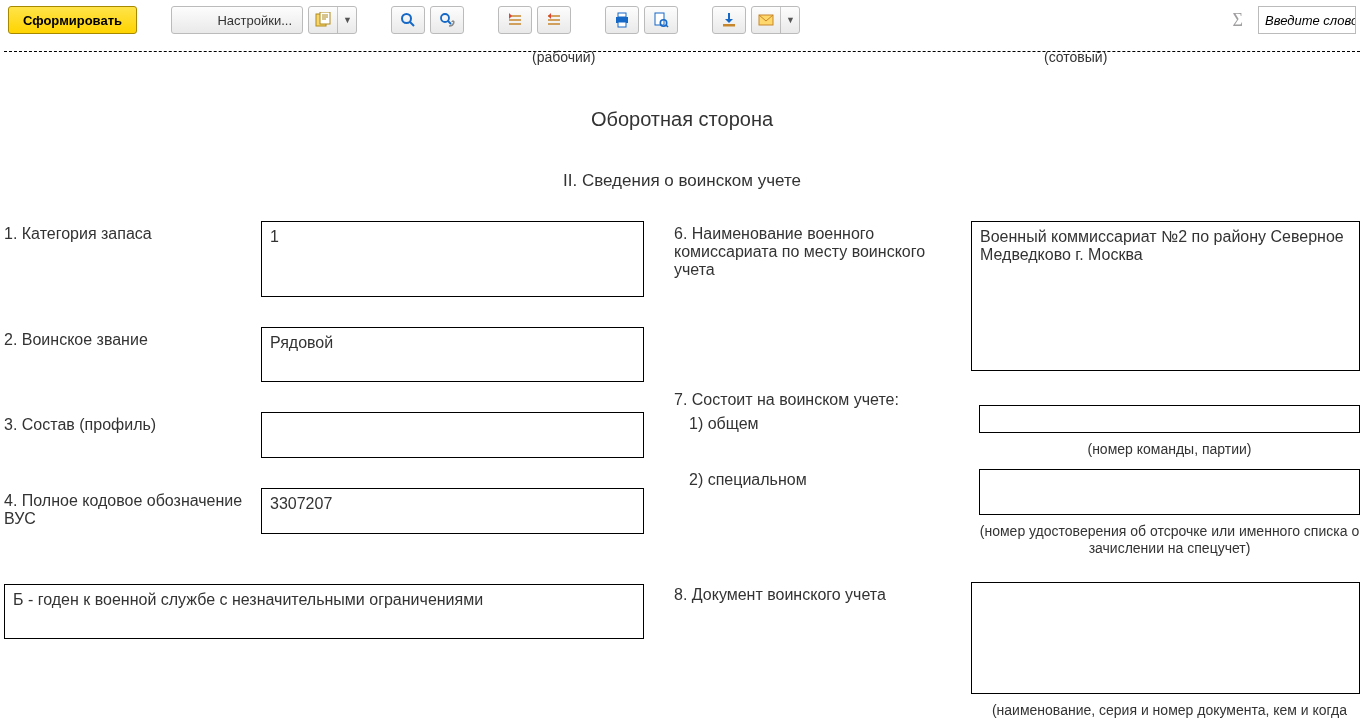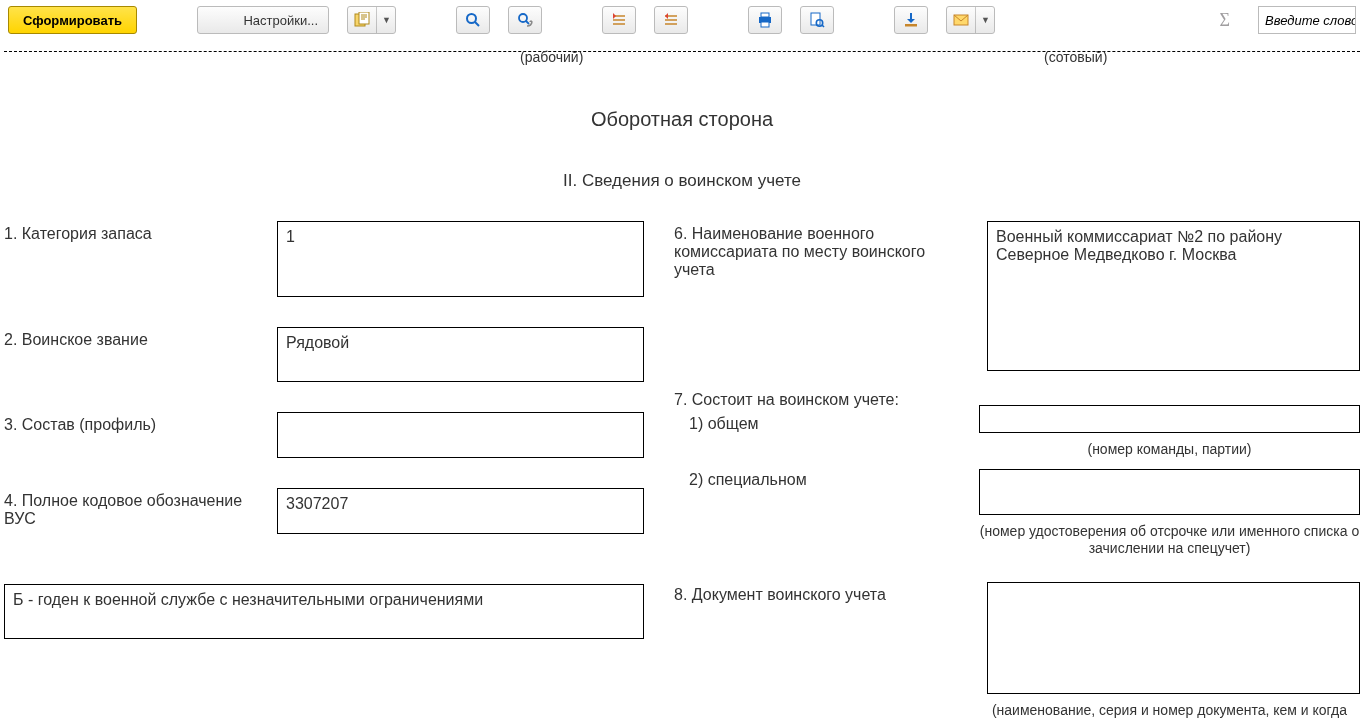--- a/index.html
+++ b/index.html
@@ -11,21 +11,21 @@
     background: #fff;
     width: 1364px;
     overflow: hidden;
   }
 
   
   .toolbar {
     display: flex;
     align-items: center;
     padding: 6px 8px 10px 8px;
-    gap: 18px;
+    gap: 5px;
     border-bottom: 1px solid #fff;
   }
   .btn {
     display: inline-flex;
     align-items: center;
     justify-content: center;
     height: 28px;
     border: 1px solid #bbb;
     border-radius: 3px;
     background: linear-gradient(#fdfdfd, #e9e9e9);
@@ -98,21 +98,21 @@
   }
   .phone-labels {
     position: relative;
     height: 20px;
     font-size: 14px;
   }
   .phone-labels span {
     position: absolute;
     top: -1px;
   }
-  .phone-work { left: 516px; }
+  .phone-work { left: 528px; }
   .phone-mobile { left: 1040px; }
 
   .page-title {
     text-align: center;
     font-size: 20px;
     margin-top: 38px;
   }
   .section-title {
     text-align: center;
     font-weight: normal;
@@ -132,21 +132,21 @@
   }
   .right-col {
     flex: 1;
     display: flex;
     flex-direction: column;
   }
 
   .form-row {
     display: flex;
     align-items: flex-start;
-    gap: 18px;
+    gap: 2px;
     margin-bottom: 30px;
   }
   .form-label {
     flex: 0 0 255px;
     padding-top: 4px;
     font-size: 16px;
   }
   .form-label.narrow-right {
     flex: 0 0 295px;
   }

